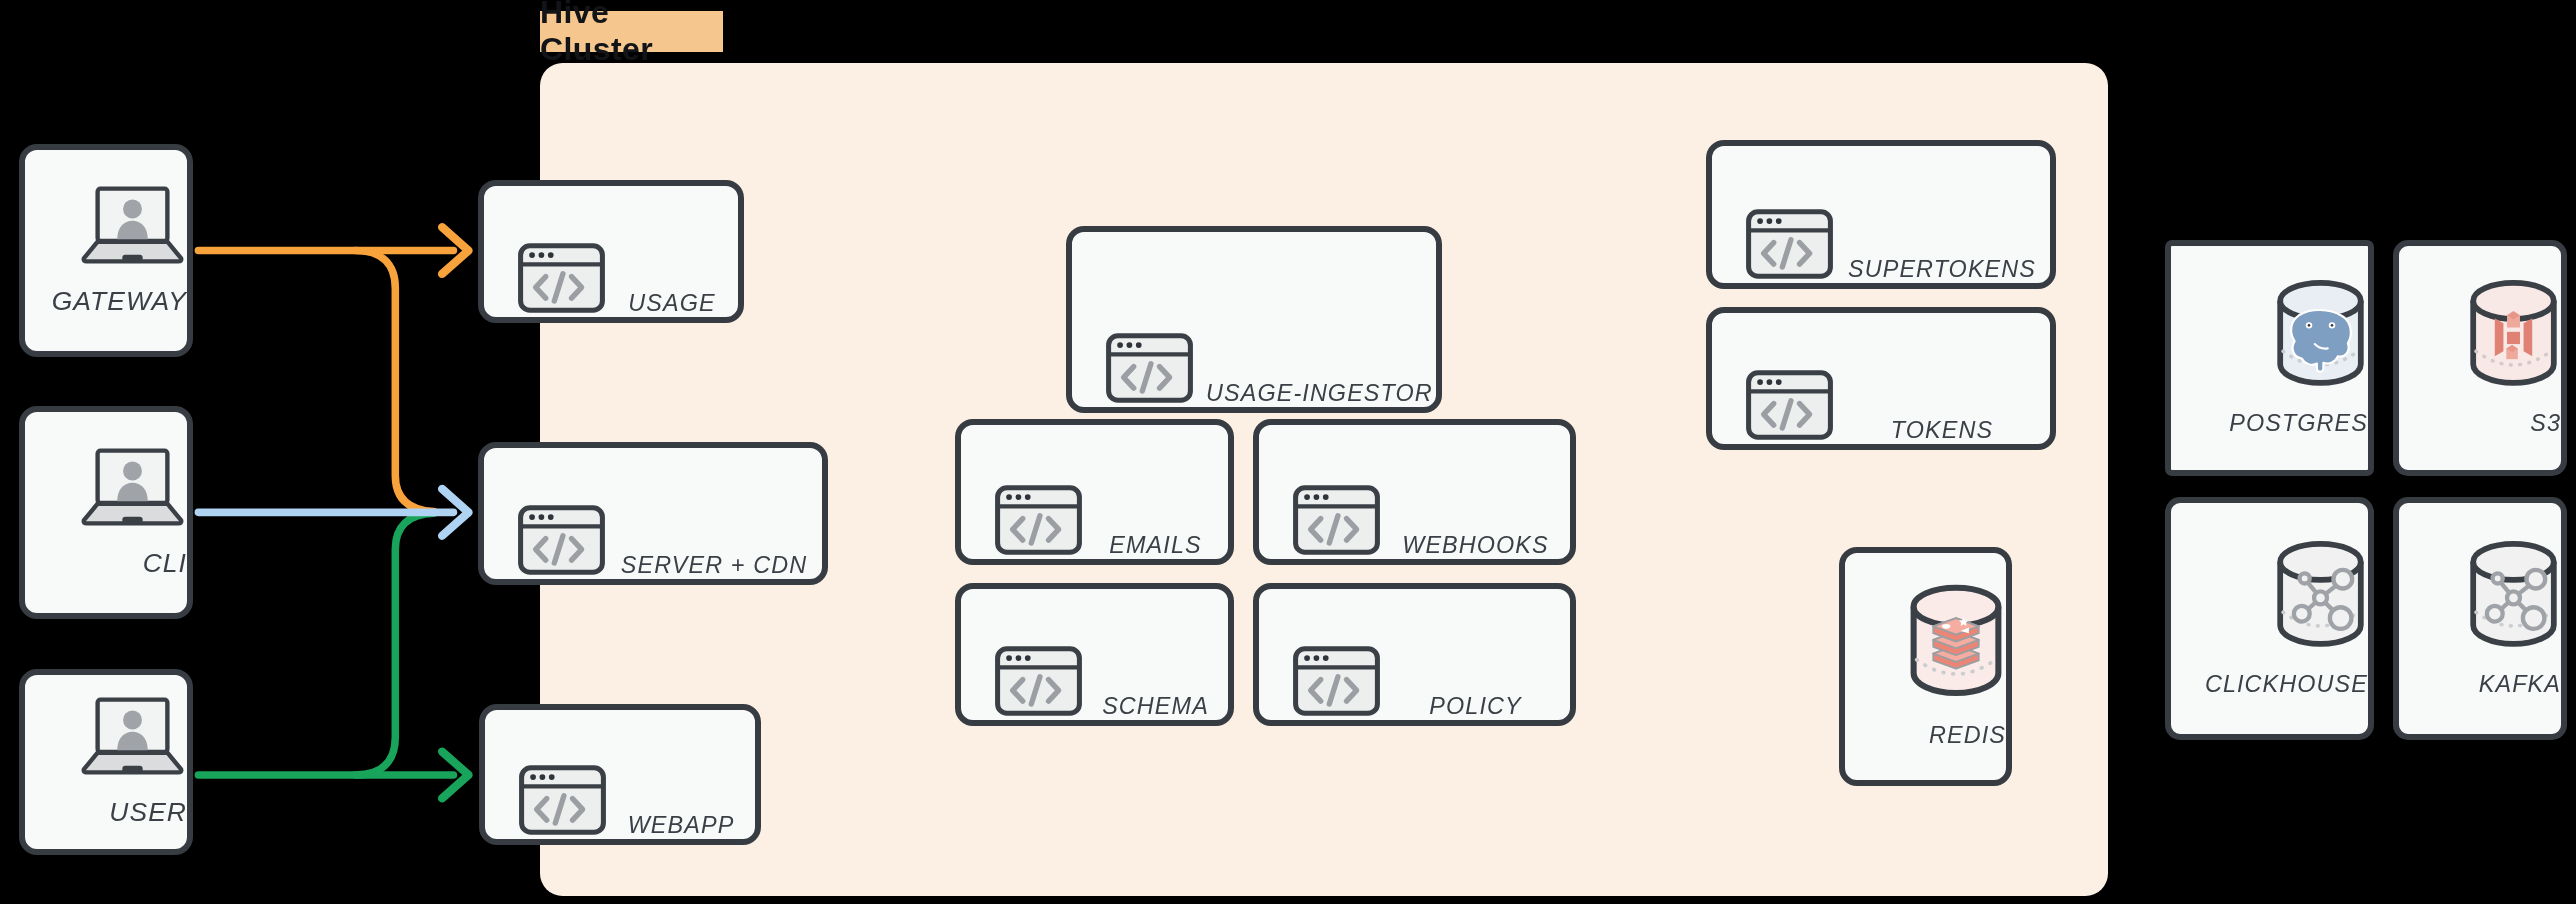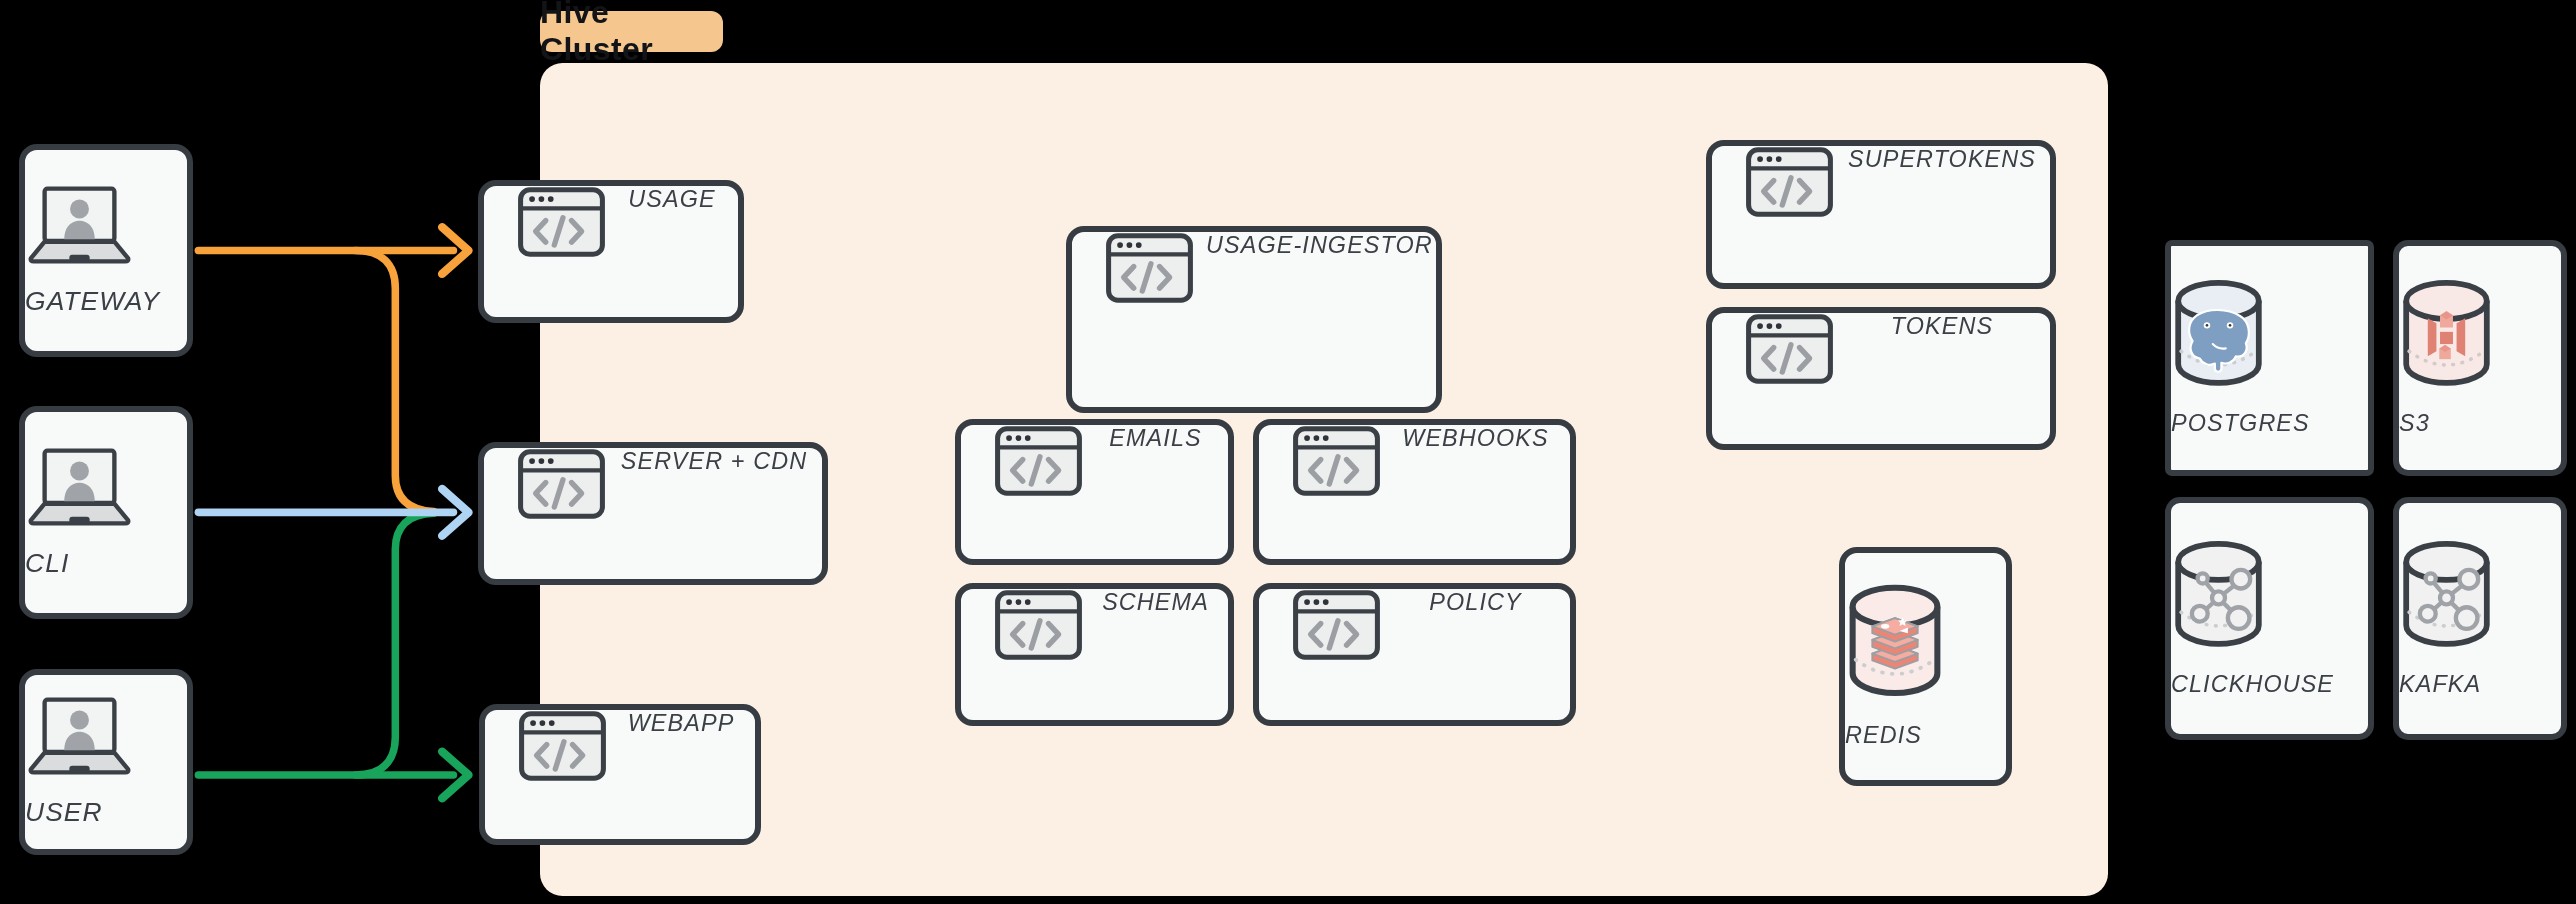--- a/index.html
+++ b/index.html
@@ -1,23 +1,23 @@
 <!DOCTYPE html>
 <html style="font-size:12px"><head>
 <meta charset="utf-8">
 <style>
   html,body{margin:0;padding:0;background:#000;}
   body{position:relative;width:2576px;height:904px;overflow:hidden;
        font-family:"Liberation Sans",sans-serif;}
   .abs{position:absolute;}
   .cluster{background:#FCF0E4;border-radius:22.6px;}
-  .pill{background:#F5C78E;border-radius:12px;display:flex;align-items:center;justify-content:center;
+  .pill{background:#F5C78E;border-radius:0;display:flex;align-items:center;justify-content:center;
         font-size:32px;font-weight:600;color:#121417;letter-spacing:0.4px;}
   .node{background:#F8F9F9;border:6px solid #363C42;border-radius:18px;box-sizing:border-box;
-        display:flex;align-items:flex-start;}
+        display:flex;align-items:flex-end;}
   .svc{flex-direction:row;padding-left:33px;}
   .svc .lbl-wrap{flex:1;display:flex;justify-content:center;padding:0 12px;}
   .stack{flex-direction:column;justify-content:center;gap:18px;}
   .lbl{font-style:italic;font-size:23.4px;letter-spacing:1.1px;color:#3A4046;white-space:nowrap;}
   .actor-lbl{font-size:26.4px;}
   .arrows{position:absolute;left:0;top:0;z-index:3;pointer-events:none;}
   .layer0{z-index:1;} .layer2{z-index:2;} .layer4{z-index:4;}
 </style>
 </head>
 <body>

